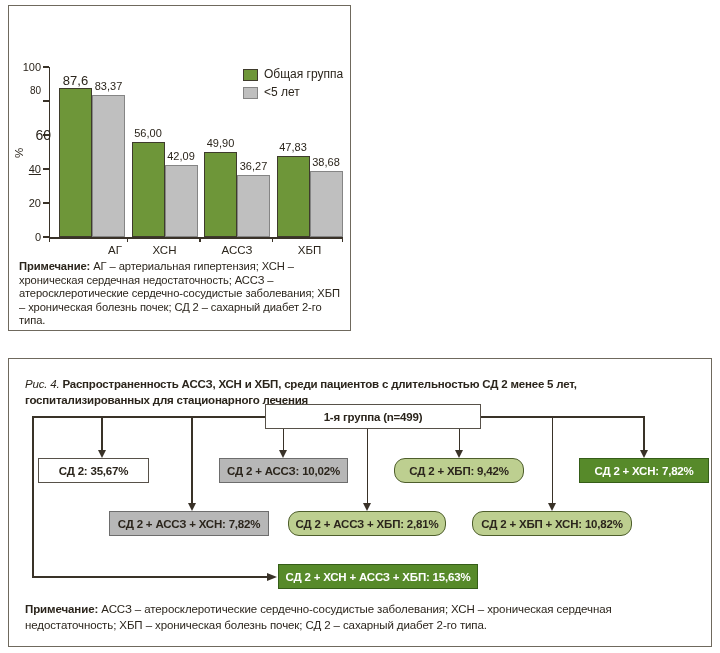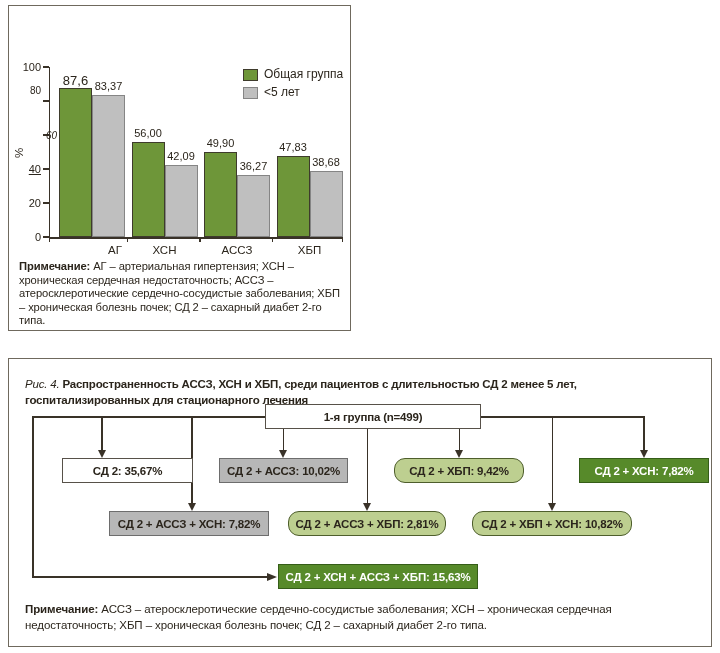--- a/index.html
+++ b/index.html
@@ -34,21 +34,21 @@
     <div class="chart-layer">
         <div style="position: absolute; left: 39.5px; top: 61px; width: 1.5px; height: 171.5px; background: rgb(57, 50, 40);"></div>
         <div style="position: absolute; left: 39.5px; top: 231px; width: 294.5px; height: 1.5px; background: rgb(57, 50, 40);"></div>
         <div style="position: absolute; left: 34px; top: 230.25px; width: 5.5px; height: 1.5px; background: rgb(57, 50, 40);"></div>
         <div style="position: absolute; left: 6px; top: 224.5px; width: 26px; text-align: right; font-size: 11px; line-height: 13px;">0</div>
         <div style="position: absolute; left: 34px; top: 196.25px; width: 5.5px; height: 1.5px; background: rgb(57, 50, 40);"></div>
         <div style="position: absolute; left: 6px; top: 190.5px; width: 26px; text-align: right; font-size: 11px; line-height: 13px;">20</div>
         <div style="position: absolute; left: 34px; top: 162.25px; width: 5.5px; height: 1.5px; background: rgb(57, 50, 40);"></div>
         <div style="position: absolute; left: 6px; top: 156.5px; width: 26px; text-align: right; font-size: 11px; line-height: 13px; text-decoration: underline;">40</div>
         <div style="position: absolute; left: 34px; top: 128.25px; width: 5.5px; height: 1.5px; background: rgb(57, 50, 40);"></div>
-        <div style="position: absolute; left: 22px; top: 122.5px; width: 26px; text-align: right; font-size: 10px; line-height: 13px; font-style: italic;">60</div>
+        <div style="position: absolute; left: 16px; top: 122.5px; width: 26px; text-align: right; font-size: 14px; line-height: 13px;">60</div>
         <div style="position: absolute; left: 34px; top: 94.25px; width: 5.5px; height: 1.5px; background: rgb(57, 50, 40);"></div>
         <div style="position: absolute; left: 6px; top: 78px; width: 26px; text-align: right; font-size: 10px; line-height: 13px;">80</div>
         <div style="position: absolute; left: 34px; top: 60.25px; width: 5.5px; height: 1.5px; background: rgb(57, 50, 40);"></div>
         <div style="position: absolute; left: 6px; top: 54.5px; width: 26px; text-align: right; font-size: 11px; line-height: 13px;">100</div>
         <div style="position: absolute; left: 39.5px; top: 231px; width: 1.5px; height: 5px; background: rgb(57, 50, 40);"></div>
         <div style="position: absolute; left: 117.5px; top: 231px; width: 1.5px; height: 5px; background: rgb(57, 50, 40);"></div>
         <div style="position: absolute; left: 190px; top: 231px; width: 1.5px; height: 5px; background: rgb(57, 50, 40);"></div>
         <div style="position: absolute; left: 262.5px; top: 231px; width: 1.5px; height: 5px; background: rgb(57, 50, 40);"></div>
         <div style="position: absolute; left: 332.5px; top: 231px; width: 1.5px; height: 5px; background: rgb(57, 50, 40);"></div>
         <div style="position: absolute; left: 2px; top: 138px; width: 16px; font-size: 11.5px; transform: rotate(-90deg);">%</div>
@@ -111,21 +111,21 @@
     <div class="arr-d" style="left:445.75px;top:91px;"></div>
 
     <div class="vline" style="left:542.5px;top:57px;width:1.5px;height:87px;"></div>
     <div class="arr-d" style="left:538.75px;top:144px;"></div>
 
     <div class="vline" style="left:634.25px;top:57px;width:1.5px;height:34px;"></div>
     <div class="arr-d" style="left:630.5px;top:91px;"></div>
 
     <div class="flow-box" style="left:256px;top:45px;width:216px;">1-я группа (n=499)</div>
 
-    <div class="flow-box" style="left:29px;top:99px;width:131px;margin-left:24px;">СД 2: 35,67%</div>
+    <div class="flow-box" style="left:29px;top:99px;width:111px;">СД 2: 35,67%</div>
     <div class="flow-box v-gray" style="left:210px;top:99px;width:129px;">СД 2 + АССЗ: 10,02%</div>
     <div class="flow-box v-light" style="left:385px;top:99px;width:130px;">СД 2 + ХБП: 9,42%</div>
     <div class="flow-box v-dark" style="left:570px;top:99px;width:130px;">СД 2 + ХСН: 7,82%</div>
 
     <div class="flow-box v-gray" style="left:100px;top:152px;width:160px;">СД 2 + АССЗ + ХСН: 7,82%</div>
     <div class="flow-box v-light" style="left:279px;top:152px;width:158px;">СД 2 + АССЗ + ХБП: 2,81%</div>
     <div class="flow-box v-light" style="left:463px;top:152px;width:160px;">СД 2 + ХБП + ХСН: 10,82%</div>
 
     <div class="flow-box v-dark" style="left:269px;top:205px;width:200px;">СД 2 + ХСН + АССЗ + ХБП: 15,63%</div>
 

